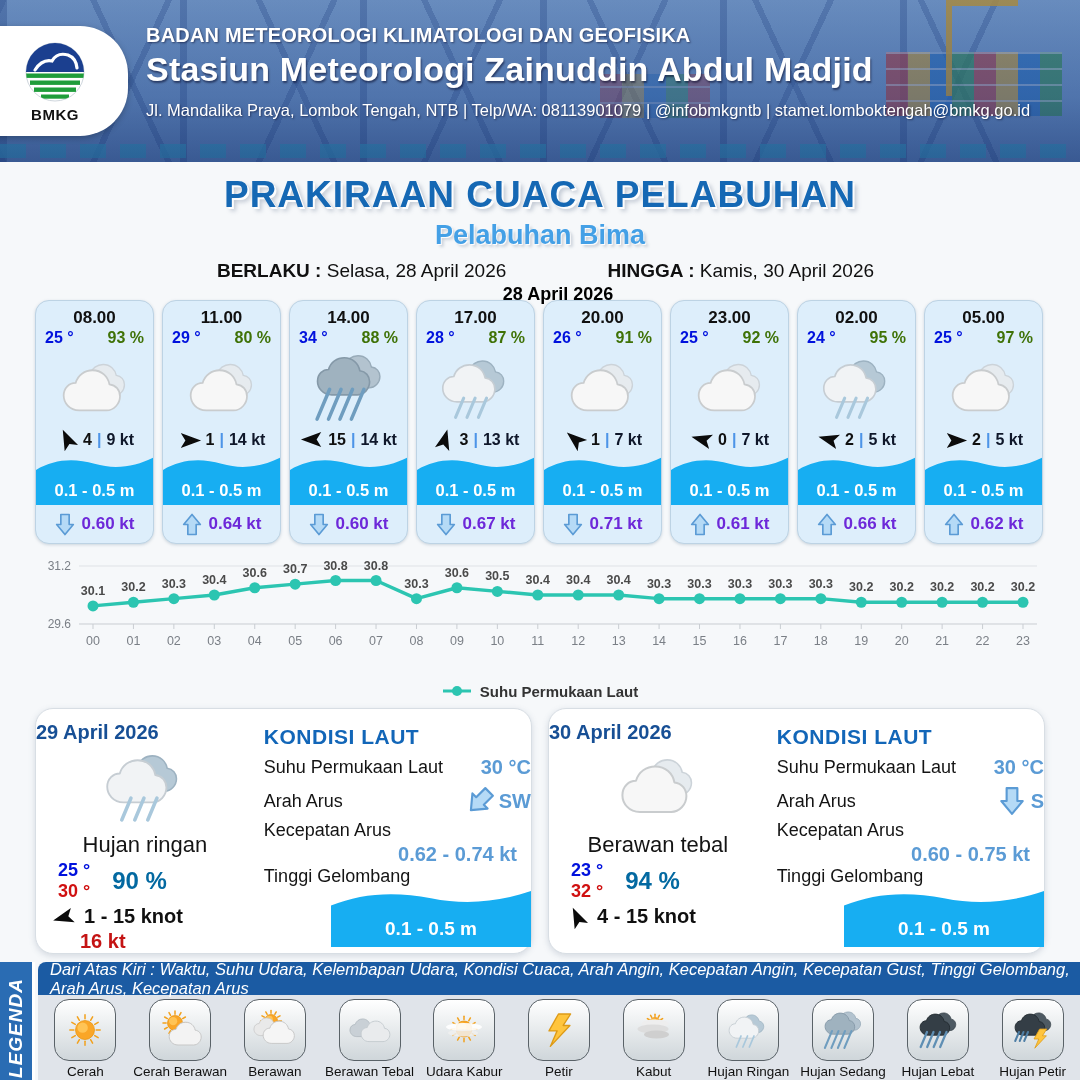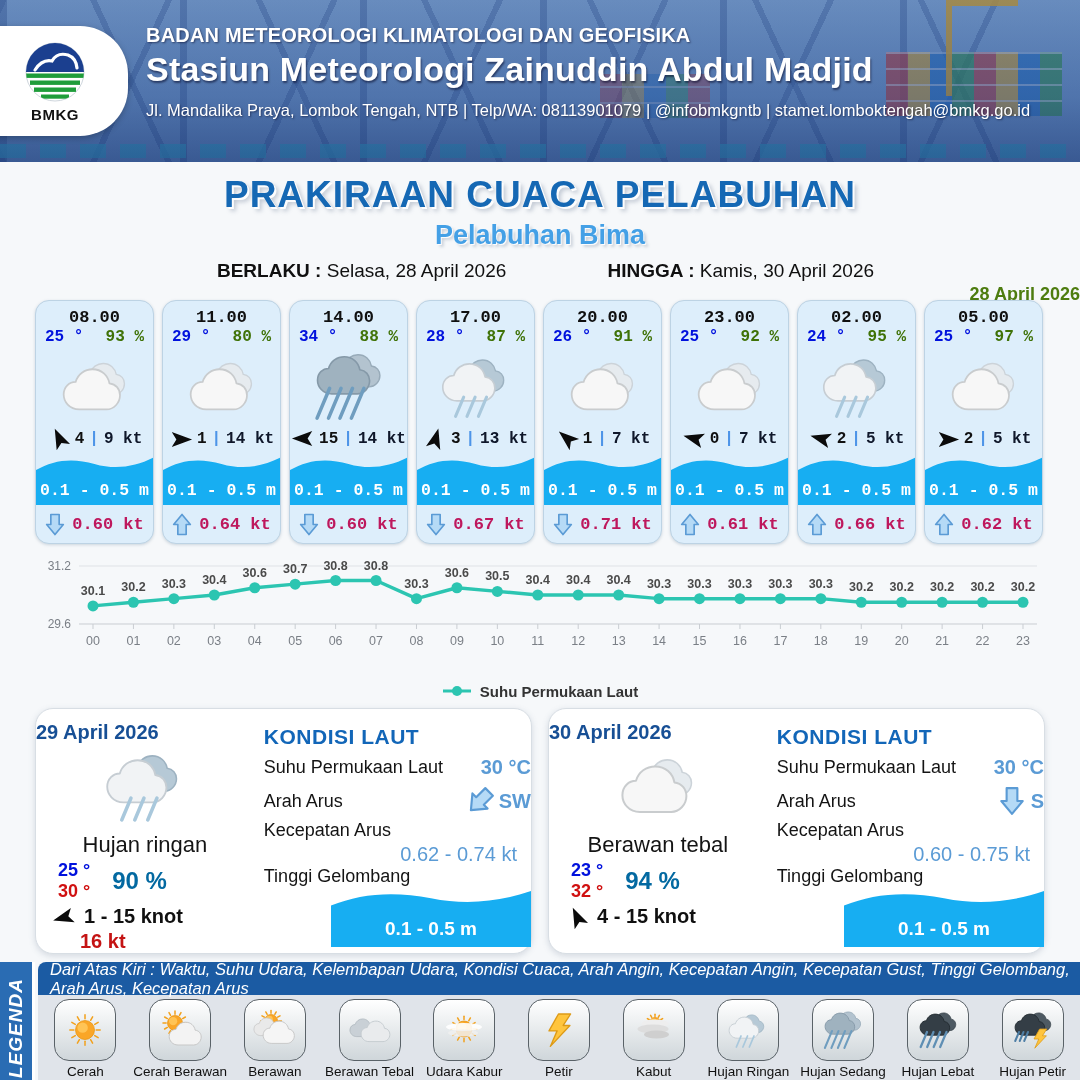--- a/index.html
+++ b/index.html
@@ -37,45 +37,45 @@
 
   
   .title-block { text-align:center; padding-top:12px; height:134px; }
   .main-title { font-size:37px; font-weight:800; color:#1568b4; letter-spacing:1px;
     text-shadow:2px 2px 0 rgba(255,255,255,.95), 4px 4px 4px rgba(110,125,150,.4); }
   .sub-title { font-size:27px; font-weight:800; color:#44a0e6; margin-top:4px;
     text-shadow:1px 1px 0 rgba(255,255,255,.9), 3px 3px 3px rgba(110,125,150,.3); }
   .valid-row { margin-top:9px; font-size:19px; color:#101010;padding-left:11px; }
   .valid-row b { font-weight:bold; }
   .valid-row .grp { margin:0 48px; }
-  .forecast-date { text-align:right; margin:2px 0 0 36px; font-size:18px; font-weight:bold; color:#4d7c0f; }
+  .forecast-date { text-align:center; margin:2px 0 0 36px; font-size:18px; font-weight:bold; color:#000000; }
 
   
-  .cards { display:flex; gap:8px; padding:4px 26px 0 35px;font-family:Liberation Mono, monospace; }
+  .cards { display:flex; gap:8px; padding:4px 26px 0 35px; }
   .card { width:119px; height:244px; background:#ddeefb; border:1px solid #bdd3e4;
     border-radius:14px; overflow:hidden; display:flex; flex-direction:column; align-items:center;
     box-shadow:0 1px 3px rgba(80,110,140,.25); }
   .card .t { margin-top:7px; font-size:17px; font-weight:bold; color:#101010; }
   .card .th { width:100%; padding:1px 9px 0 9px; display:flex; justify-content:space-between; }
   .card .temp { color:#0011dd; font-weight:bold; font-size:16px; }
   .card .hum  { color:#3f7207; font-weight:bold; font-size:16px; }
   .card .ic { height:84px; display:flex; align-items:center; justify-content:center; }
   .card .wind { display:flex; align-items:center; gap:4px; height:26px; }
   .dart { display:inline-flex; width:24px; height:20px; align-items:center; justify-content:center; }
   .card .wv { font-size:16px; font-weight:bold; color:#101010; }
   .card .sep { color:#4d94e8; font-weight:bold; font-size:16px; margin:0 1px; }
   .card .gust { color:#0f172a; font-weight:bold; font-size:16px; }
   .waveband { position:relative; width:100%; height:52px; margin-top:4px; }
   .waveband svg { position:absolute; inset:0; width:100%; height:100%; }
   .wavetext { position:absolute; left:0; right:0; bottom:5px; text-align:center;
     color:#fff; font-weight:bold; font-size:16.5px; }
   .cur { height:40px; display:flex; align-items:center; justify-content:center; gap:7px; width:100%; }
   .curarrow { display:inline-flex; }
   .curarrow.down svg { transform:rotate(180deg); }
-  .curval { color:#be185d; font-weight:bold; font-size:17px; }
+  .curval { color:#6d28d9; font-weight:bold; font-size:17px; }
 
   
   .chart-wrap { padding:6px 35px 0 35px; }
   .chart-legend { display:flex; align-items:center; justify-content:center; gap:8px;
     font-size:15px; font-weight:bold; color:#333; height:22px; }
 
   
   .days { display:flex; gap:16px; padding:6px 35px 0 35px; }
   .day-card { flex:1; height:246px; background:#fff; border:1px solid #d8dee4; border-radius:18px;
     box-shadow:0 2px 6px rgba(90,110,135,.22); display:flex; padding:12px 0; }
@@ -90,21 +90,21 @@
   .day-th .humb { color:#0369a1; font-weight:bold; font-size:24px;text-align:center; }
   .day-wind { display:flex; align-items:flex-end; gap:8px; margin-top:4px; padding-left:16px;
     font-size:20px; font-weight:bold; color:#101010; }
   .day-gust { padding-left:44px; margin-top:2px; font-size:20px; font-weight:bold; color:#c41414; }
   .day-right { width:56%; padding-left:10px; padding-top:4px; position:relative; }
   .sea-head { font-size:21px; font-weight:800; color:#1266b8; letter-spacing:.5px; }
   .sea-row { display:flex; justify-content:space-between; align-items:center; margin-top:7px; }
   .sea-row .lb { font-size:18px; color:#141414; }
   .sea-row .val { color:#5b9bd5; font-weight:bold; font-size:20px; }
   .sea-row .dirval { display:flex; align-items:center; gap:6px; }
-  .val-line { text-align:right; color:#5b9bd5; font-weight:normal; font-size:20px; margin-top:2px; padding-right:14px; }
+  .val-line { text-align:right; color:#5b9bd5; font-weight:bold; font-size:20px; margin-top:2px; padding-right:14px; }
   .seawave { position:relative; width:200px; height:58px; margin-left:auto; margin-top:2px; }
   .seawave svg { position:absolute; inset:0; width:100%; height:100%; }
   .seawave span { position:absolute; left:0; right:0; bottom:7px; text-align:center;
     color:#fff; font-weight:bold; font-size:19px; }
 
   
   .legend { position:relative; margin-top:8px; height:132px; }
   .legend-side { position:absolute; left:0; top:0; width:35px; height:132px; background:#2a6cb3;
     border-right:3px solid #fff; display:flex; align-items:center; justify-content:center; }
   .legend-side span { transform:rotate(-90deg); white-space:nowrap; color:#fff;

